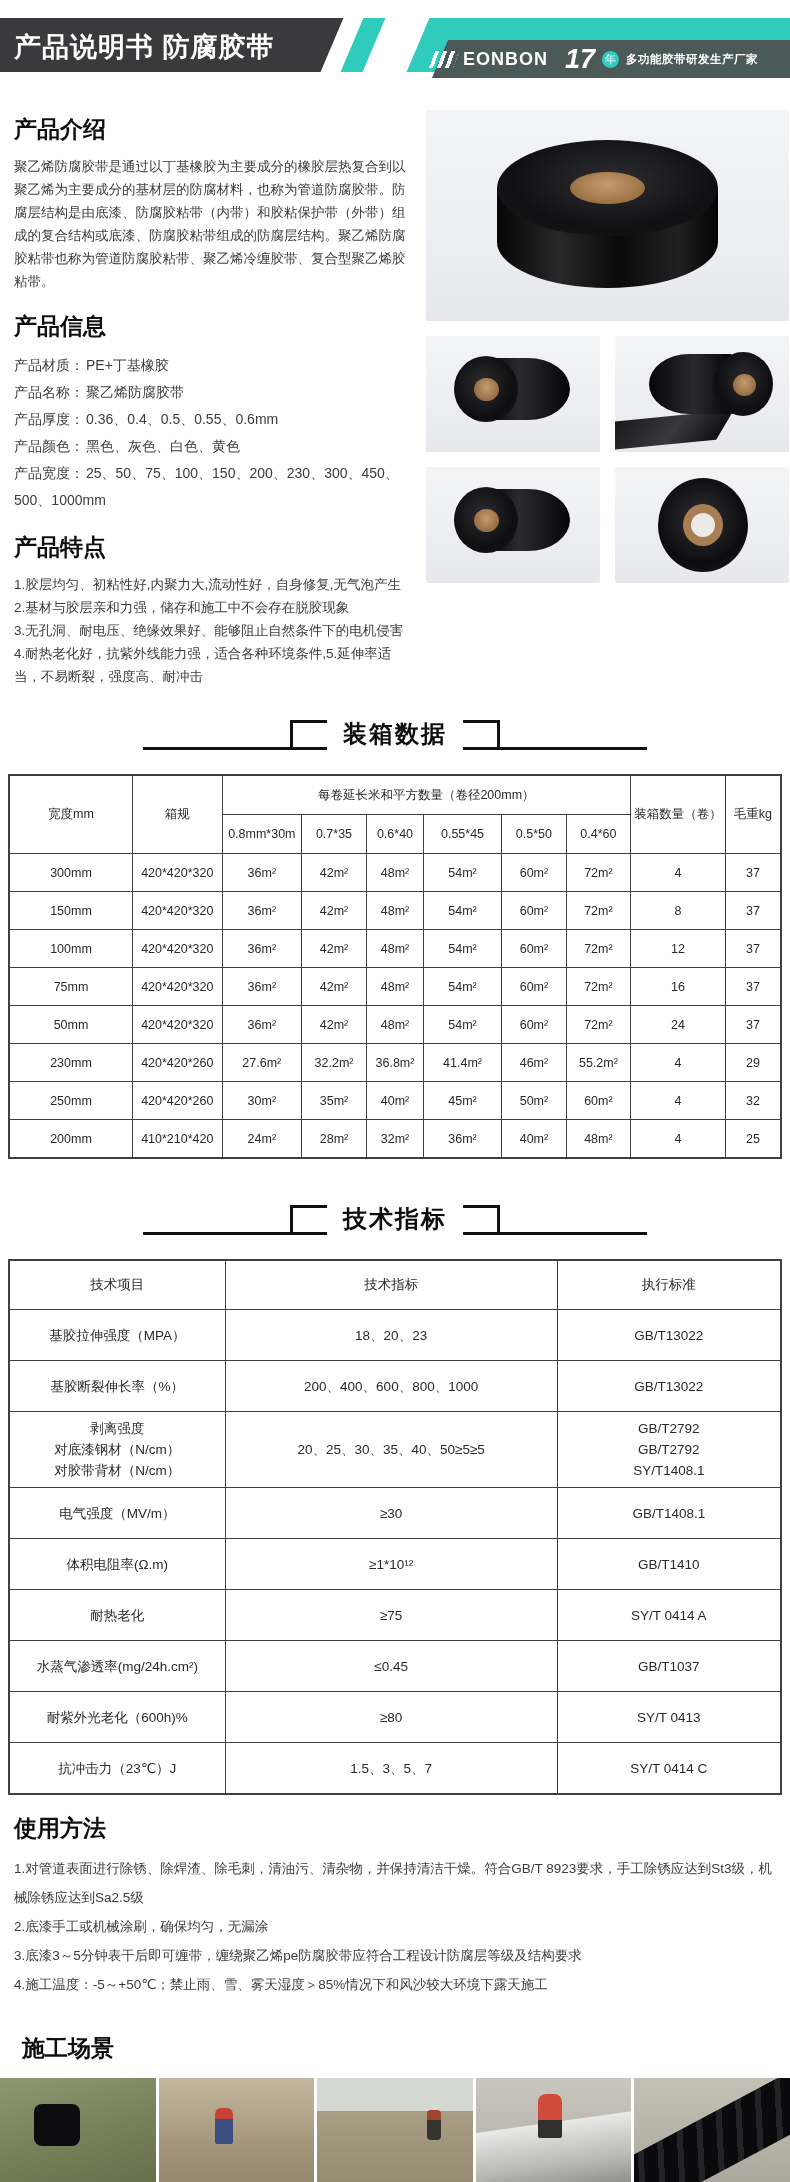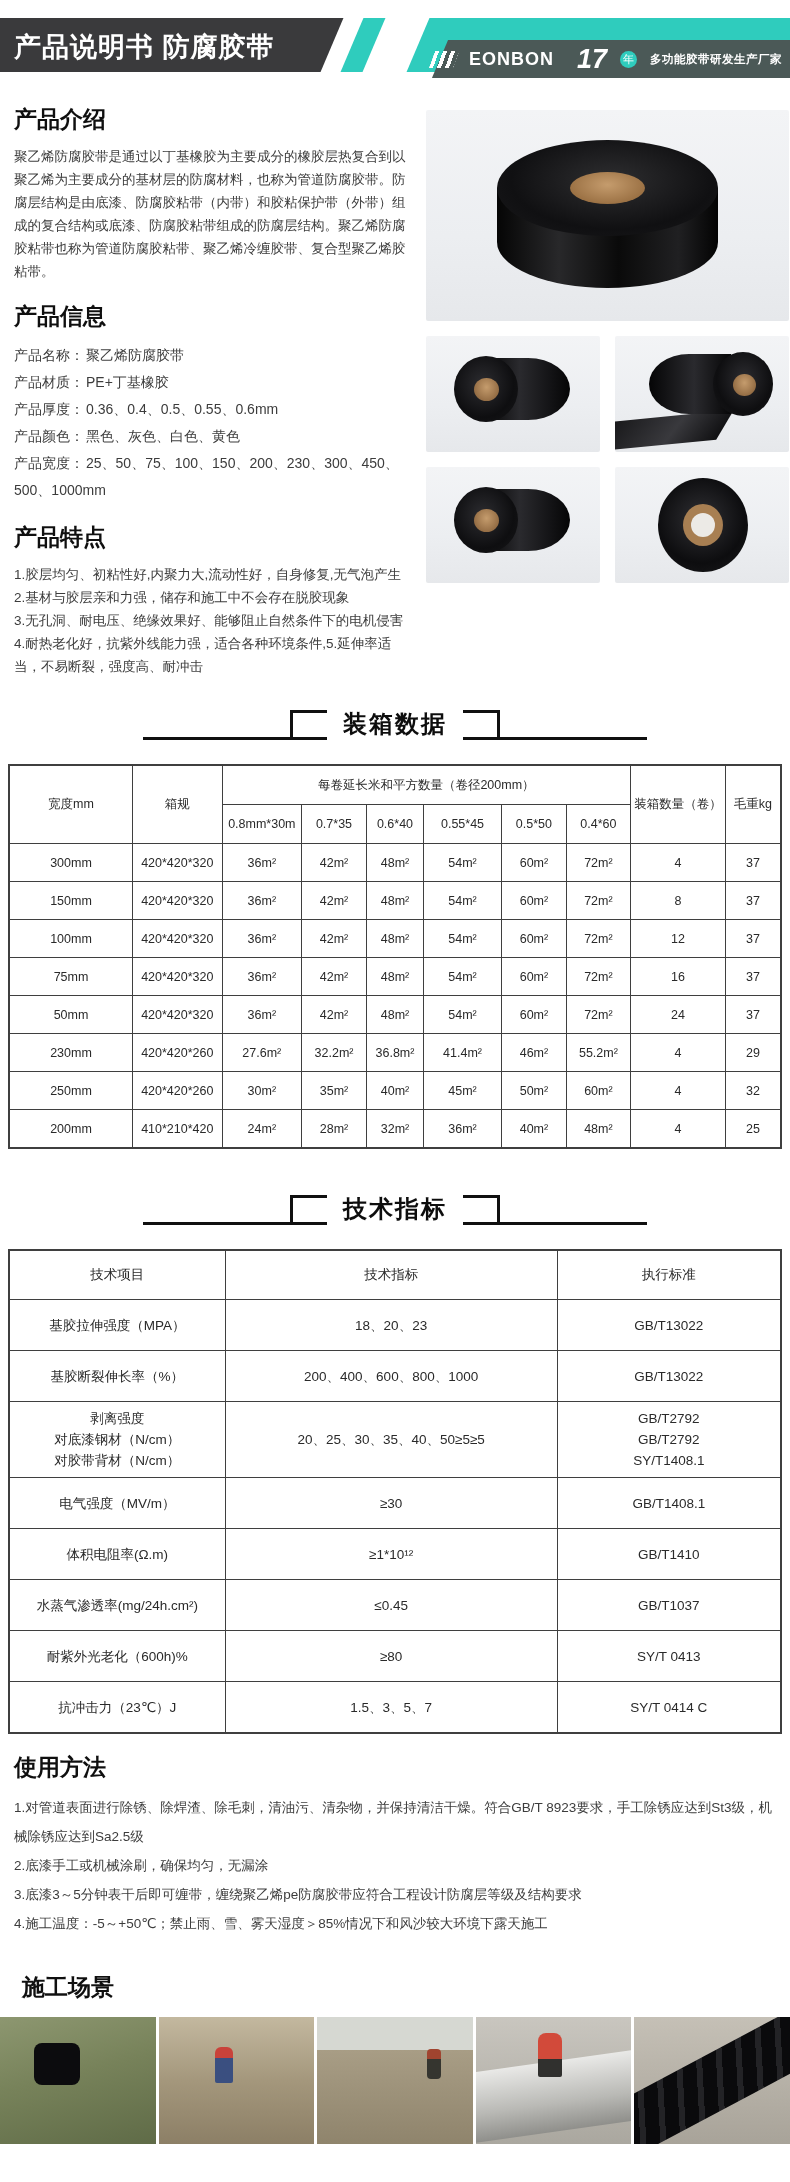--- a/index.html
+++ b/index.html
@@ -5,21 +5,21 @@
   html,body{margin:0;padding:0;background:#fff;}
   body{width:790px;font-family:"Liberation Sans","DejaVu Sans",sans-serif;color:#3c3c3c;}
 
   
   .header{position:relative;height:80px;overflow:hidden;background:#fff;}
   .hdr-dark{position:absolute;top:18px;left:-40px;width:372px;height:54px;background:#3a3a3c;transform:skewX(-23deg);}
   .hdr-slash{position:absolute;top:18px;left:352px;width:22px;height:54px;transform:skewX(-23deg);}
   .hdr-teal{position:absolute;top:18px;left:418px;width:420px;height:54px;transform:skewX(-23deg);}
   .hdr-band{position:absolute;top:40px;left:440px;width:380px;height:38px;transform:skewX(-23deg);}
   .hdr-title{position:absolute;left:14px;top:29px;font-size:27px;font-weight:bold;color:#fff;letter-spacing:1px;z-index:5;white-space:nowrap;text-align:right;}
-  .brand{position:absolute;left:432px;top:42px;height:34px;right:0;display:flex;align-items:center;gap:13px;z-index:5;}
+  .brand{position:absolute;left:432px;top:42px;height:34px;right:0;display:flex;align-items:center;gap:7px;z-index:5;}
   .logo-icon{width:24px;height:17px;transform:skewX(-20deg);background:repeating-linear-gradient(90deg,#fff 0 4px,transparent 4px 8px);}
   .logo-text{color:#fff;font-weight:bold;font-size:18px;letter-spacing:1px;}
   .years-num{color:#fff;font-weight:bold;font-style:italic;font-size:27px;margin-left:10px;line-height:1;}
   .years-circle{width:17px;height:17px;border-radius:50%;color:#fff;font-size:11px;display:flex;align-items:center;justify-content:center;}
   .tagline{color:#fff;font-size:11.5px;font-weight:bold;letter-spacing:.5px;}
 
   
   .main{display:flex;padding:10px 0 0 14px;}
   .left-col{width:398px;flex:none;}
   .right-col{width:363px;flex:none;margin-left:14px;}
@@ -101,32 +101,32 @@
     <span class="logo-icon"></span>
     <span class="logo-text">EONBON</span>
     <span class="years-num">17</span>
     <span class="years-circle" style="background-color: rgb(47, 204, 189);">年</span>
     <span class="tagline">多功能胶带研发生产厂家</span>
   </div>
 </div>
 
 <div class="main">
   <div class="left-col">
-    <h2 class="sec-title" style="margin-top:14px">产品介绍</h2>
+    <h2 class="sec-title" style="margin-top:24px">产品介绍</h2>
     <p class="intro-body">聚乙烯防腐胶带是通过以丁基橡胶为主要成分的橡胶层热复合到以聚乙烯为主要成分的基材层的防腐材料，也称为管道防腐胶带。防腐层结构是由底漆、防腐胶粘带（内带）和胶粘保护带（外带）组成的复合结构或底漆、防腐胶粘带组成的防腐层结构。聚乙烯防腐胶粘带也称为管道防腐胶粘带、聚乙烯冷缠胶带、复合型聚乙烯胶粘带。</p>
 
     <h2 class="sec-title">产品信息</h2>
     <div>
 
         <div class="info-row">
+          <span class="lbl">产品材质：</span><span>PE+丁基橡胶</span>
+        </div>
+
+        <div class="info-row">
           <span class="lbl">产品名称：</span><span>聚乙烯防腐胶带</span>
-        </div>
-
-        <div class="info-row">
-          <span class="lbl">产品材质：</span><span>PE+丁基橡胶</span>
         </div>
 
         <div class="info-row">
           <span class="lbl">产品厚度：</span><span>0.36、0.4、0.5、0.55、0.6mm</span>
         </div>
 
         <div class="info-row">
           <span class="lbl">产品颜色：</span><span>黑色、灰色、白色、黄色</span>
         </div>
 
@@ -381,20 +381,25 @@
         <td class="pre">≥30</td>
         <td class="pre">GB/T1408.1</td>
       </tr>
 
       <tr>
         <td class="pre">体积电阻率(Ω.m)</td>
         <td class="pre">≥1*10¹²</td>
         <td class="pre">GB/T1410</td>
       </tr>
 
+      <tr>
+        <td class="pre">耐热老化</td>
+        <td class="pre">≥75</td>
+        <td class="pre">SY/T 0414 A</td>
+      </tr>
 
 
       <tr>
         <td class="pre">水蒸气渗透率(mg/24h.cm²)</td>
         <td class="pre">≤0.45</td>
         <td class="pre">GB/T1037</td>
       </tr>
 
       <tr>
         <td class="pre">耐紫外光老化（600h)%</td>

